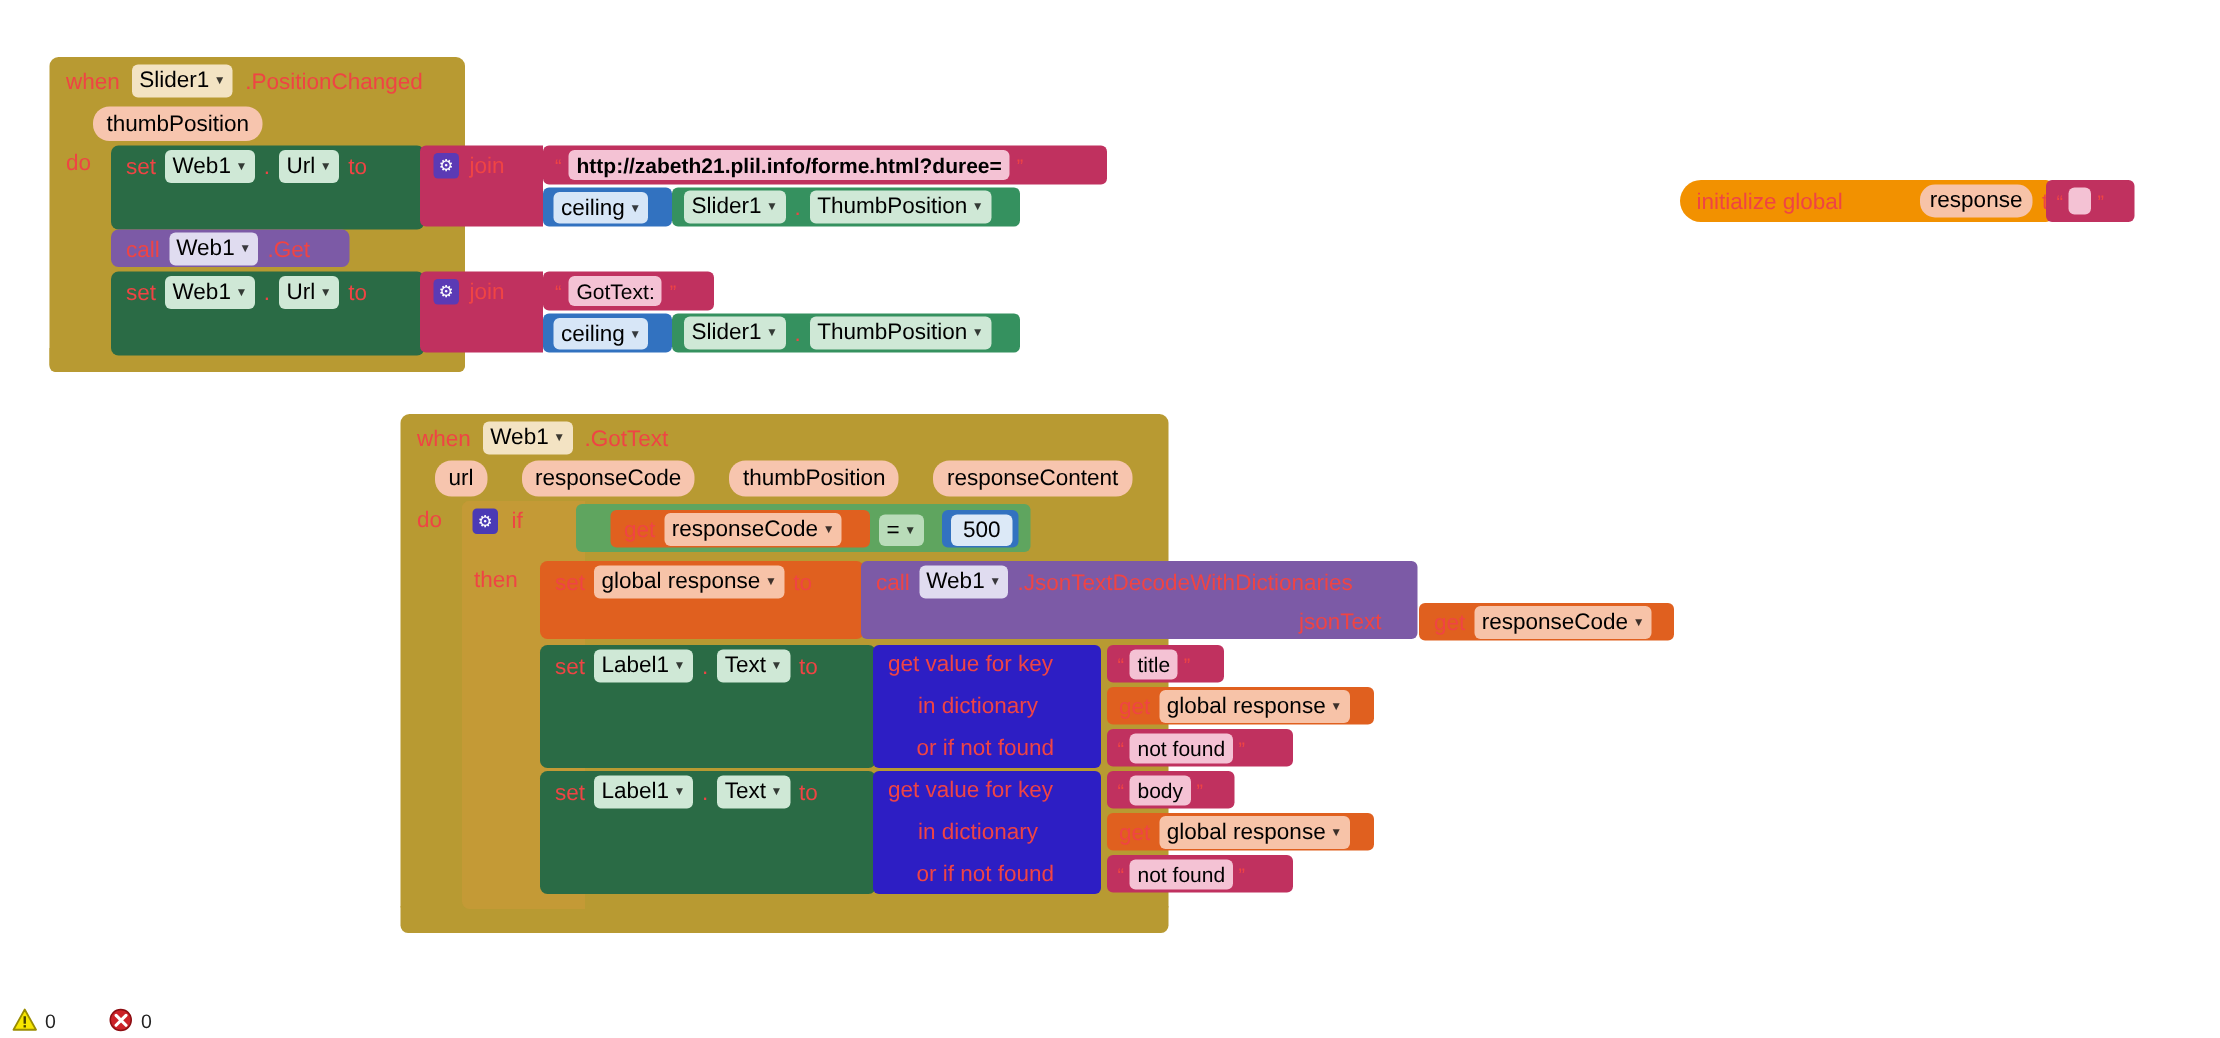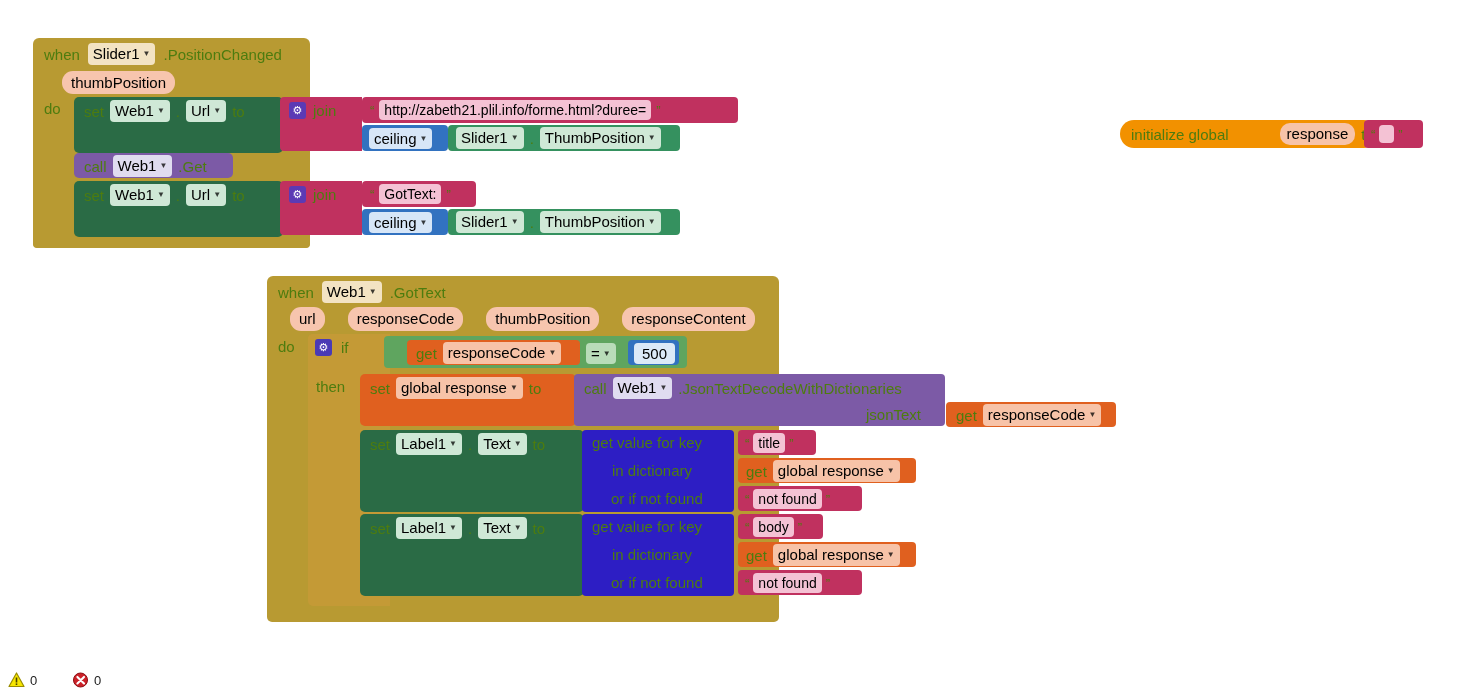--- a/index.html
+++ b/index.html
@@ -10,21 +10,21 @@
     font-family: "Liberation Sans", sans-serif;
     overflow: hidden;
   }
   #canvas { position: relative; width: 1480px; height: 692px; }
 
   
   .blk { position: absolute; }
   .row { display: flex; align-items: center; }
 
   
-  .lbl { color: #4d7c0f; font-size: 15px; line-height: 1; white-space: nowrap; }
+  .lbl { color: #ef4444; font-size: 15px; line-height: 1; white-space: nowrap; }
 
   
   .field {
     display: inline-flex; align-items: center; gap: 3px;
     border-radius: 4px; padding: 2px 5px;
     font-size: 15px; color: #000; white-space: nowrap;
     line-height: 1.15;
   }
   .caret { font-size: 8px; line-height: 1; opacity: .75; }
 
@@ -100,21 +100,21 @@
 
   <div class="blk c-text" style="left:280px; top:97px; width:82px; height:54px; border-radius:4px 0 0 4px;"></div>
   <div class="blk row" style="left:289px; top:100px; gap:7px; height:20px;">
     <span style="display:inline-flex;align-items:center;justify-content:center;width:17px;height:17px;background:#5b3ab5;border-radius:3px;color:#fff;font-size:11px;">⚙</span>
     <span class="lbl">join</span>
   </div>
 
   <div class="blk c-text" style="left:362px; top:97px; width:376px; height:26px; border-radius:4px;"></div>
   <div class="blk row" style="left:370px; top:100px; gap:5px; height:20px;">
     <span class="lbl" style="font-size:13px;">“</span>
-    <span class="field f-pink" style="font-size:14px;">http://zabeth21.plil.info/forme.html?duree=</span>
+    <span class="field f-pink" style="font-size:14px;font-weight:bold;">http://zabeth21.plil.info/forme.html?duree=</span>
     <span class="lbl" style="font-size:13px;">”</span>
   </div>
 
   <div class="blk c-math" style="left:362px; top:125px; width:86px; height:26px; border-radius:4px;"></div>
   <div class="blk" style="left:369px; top:128px;">
     <span class="field f-blue">
       <span>ceiling</span>
       <span class="caret">▼</span>
     </span>
   </div>

